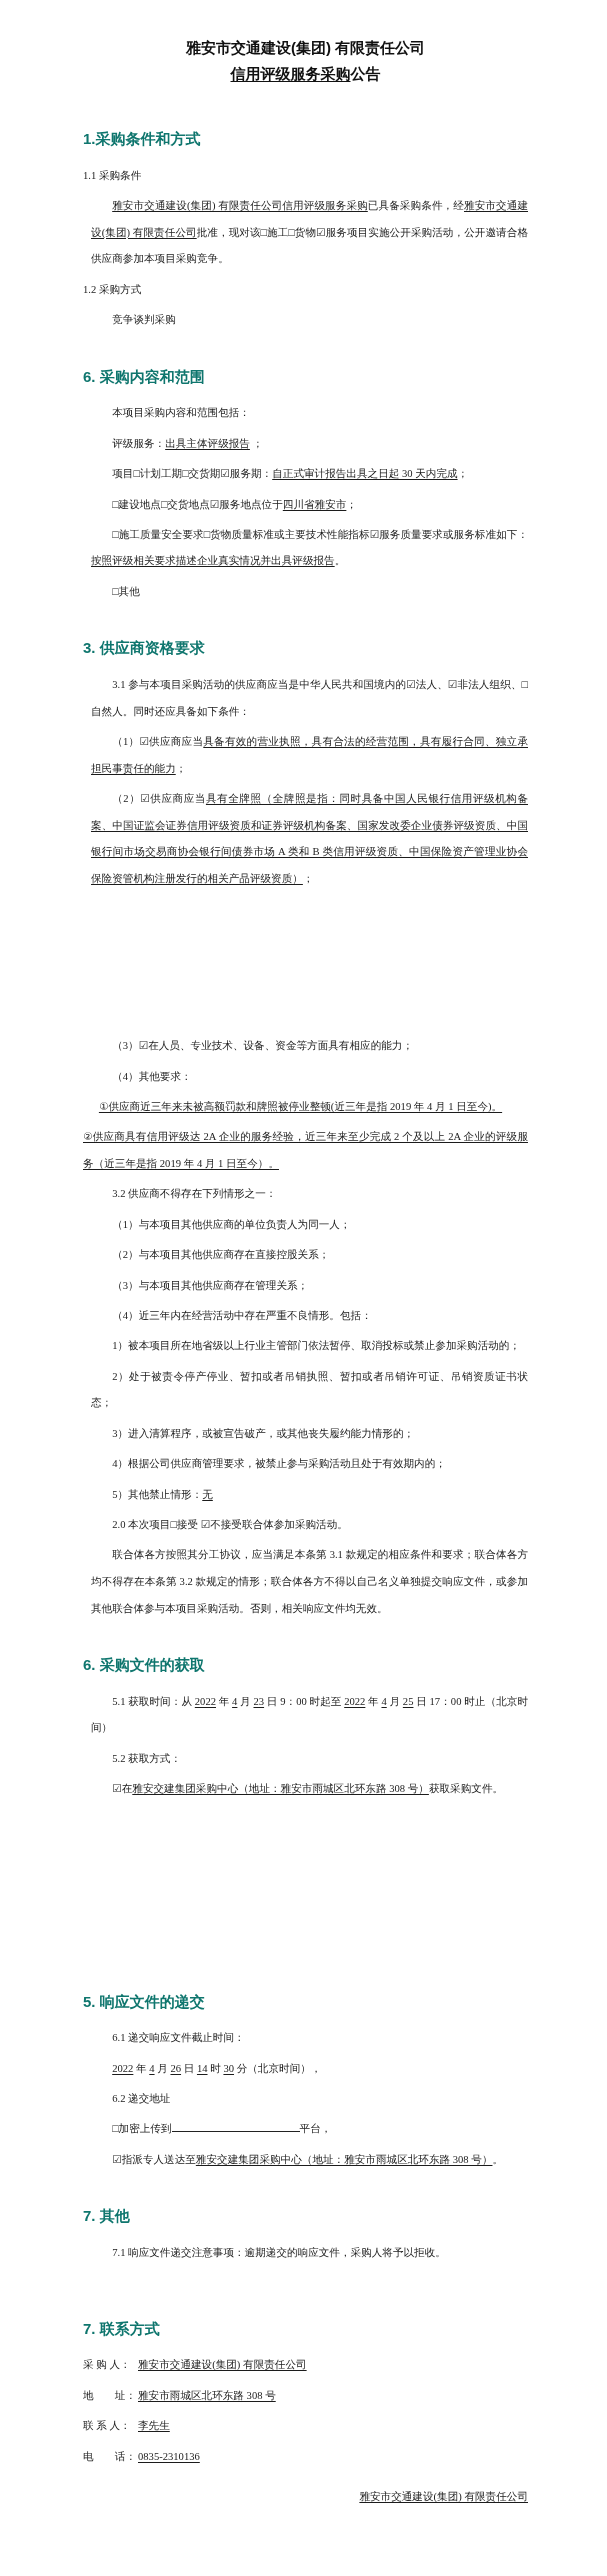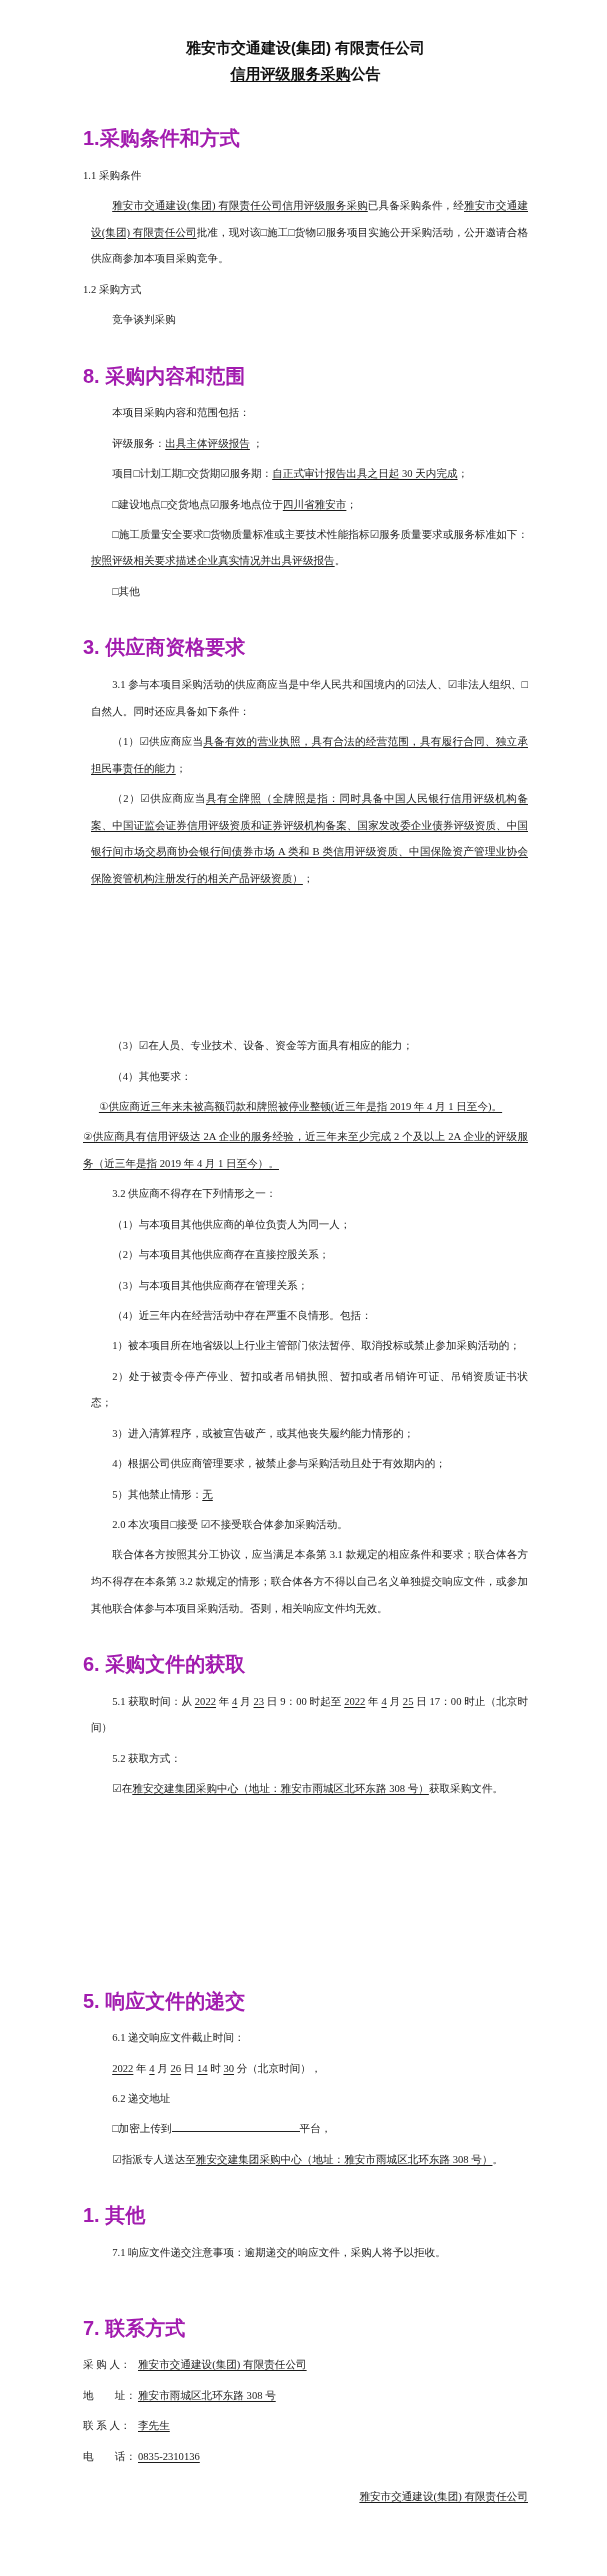--- a/index.html
+++ b/index.html
@@ -18,24 +18,24 @@
     text-align: center;
     font-family: "Liberation Sans", "DejaVu Sans", sans-serif;
     font-weight: bold;
     font-size: 15px;
     line-height: 26px;
     color: #111;
   }
   .title-wrap { margin-bottom: 41px; }
   h1 {
     font-family: "Liberation Sans", "DejaVu Sans", sans-serif;
-    font-size: 20px;
+    font-size: 15px;
     line-height: 21px;
     font-weight: bold;
-    color: #a21caf;
+    color: #0f766e;
     margin: 32px 0 13.7px 0;
   }
   h1.mt-lg { margin-top: 51px; }
   p {
     margin: 0 0 3.8px 0;
     line-height: 26.6px;
     text-align: justify;
     word-break: break-all;
   }
   .ind { text-indent: 2em; margin-left: 8px; }
@@ -65,21 +65,21 @@
     <div class="doc-title">雅安市交通建设(集团) 有限责任公司</div>
     <div class="doc-title"><span class="u">信用评级服务采购</span><span>公告</span></div>
   </div>
 
   <h1>1.采购条件和方式</h1>
   <p>1.1 采购条件</p>
   <p class="ind"><span class="u">雅安市交通建设(集团) 有限责任公司信用评级服务采购</span><span>已具备采购条件，经</span><span class="u">雅安市交通建设(集团) 有限责任公司</span><span>批准，现对该□施工□货物☑服务项目实施公开采购活动，公开邀请合格供应商参加本项目采购竞争。</span></p>
   <p>1.2 采购方式</p>
   <p class="ind">竞争谈判采购</p>
 
-  <h1>8. 采购内容和范围</h1>
+  <h1>6. 采购内容和范围</h1>
   <p class="ind">本项目采购内容和范围包括：</p>
   <p class="ind"><span>评级服务：</span><span class="u">出具主体评级报告</span><span> ；</span></p>
   <p class="ind"><span>项目□计划工期□交货期☑服务期：</span><span class="u">自正式审计报告出具之日起 30 天内完成</span><span>；</span></p>
   <p class="ind"><span>□建设地点□交货地点☑服务地点位于</span><span class="u">四川省雅安市</span><span>；</span></p>
   <p class="ind"><span>□施工质量安全要求□货物质量标准或主要技术性能指标☑服务质量要求或服务标准如下：</span><span class="u">按照评级相关要求描述企业真实情况并出具评级报告</span><span>。</span></p>
   <p class="ind">□其他</p>
 
   <h1>3.  供应商资格要求</h1>
   <p class="ind">3.1 参与本项目采购活动的供应商应当是中华人民共和国境内的☑法人、☑非法人组织、□自然人。同时还应具备如下条件：</p>
   <p class="ind"><span>（1）☑供应商应当</span><span class="u">具备有效的营业执照，具有合法的经营范围，具有履行合同、独立承担民事责任的能力</span><span>；</span></p>
@@ -111,21 +111,21 @@
 
   <div class="gap-2"></div>
 
   <h1>5. 响应文件的递交</h1>
   <p class="ind">6.1 递交响应文件截止时间：</p>
   <p class="ind"><span class="u">2022</span><span> 年 </span><span class="u">4</span><span> 月 </span><span class="u">26</span><span> 日 </span><span class="u">14</span><span> 时 </span><span class="u">30</span><span> 分（北京时间），</span></p>
   <p class="ind">6.2 递交地址</p>
   <p class="ind"><span>□加密上传到</span><span class="blank"></span><span>平台，</span></p>
   <p class="ind"><span>☑指派专人送达至</span><span class="u">雅安交建集团采购中心（地址：雅安市雨城区北环东路 308 号）</span><span>。</span></p>
 
-  <h1>1. 其他</h1>
+  <h1>7. 其他</h1>
   <p class="ind">7.1 响应文件递交注意事项：逾期递交的响应文件，采购人将予以拒收。</p>
 
   <h1 class="mt-lg">7. 联系方式</h1>
   <p class="contact-row"><span class="lbl">采 购 人：</span><span class="u">雅安市交通建设(集团) 有限责任公司</span></p>
   <p class="contact-row"><span class="lbl">地　　址：</span><span class="u">雅安市雨城区北环东路 308 号</span></p>
   <p class="contact-row"><span class="lbl">联 系 人：</span><span class="u">李先生</span></p>
   <p class="contact-row"><span class="lbl">电　　话：</span><span class="u">0835-2310136</span></p>
 
   <div class="footer-block">
     <p><span class="u">雅安市交通建设(集团) 有限责任公司</span></p>

